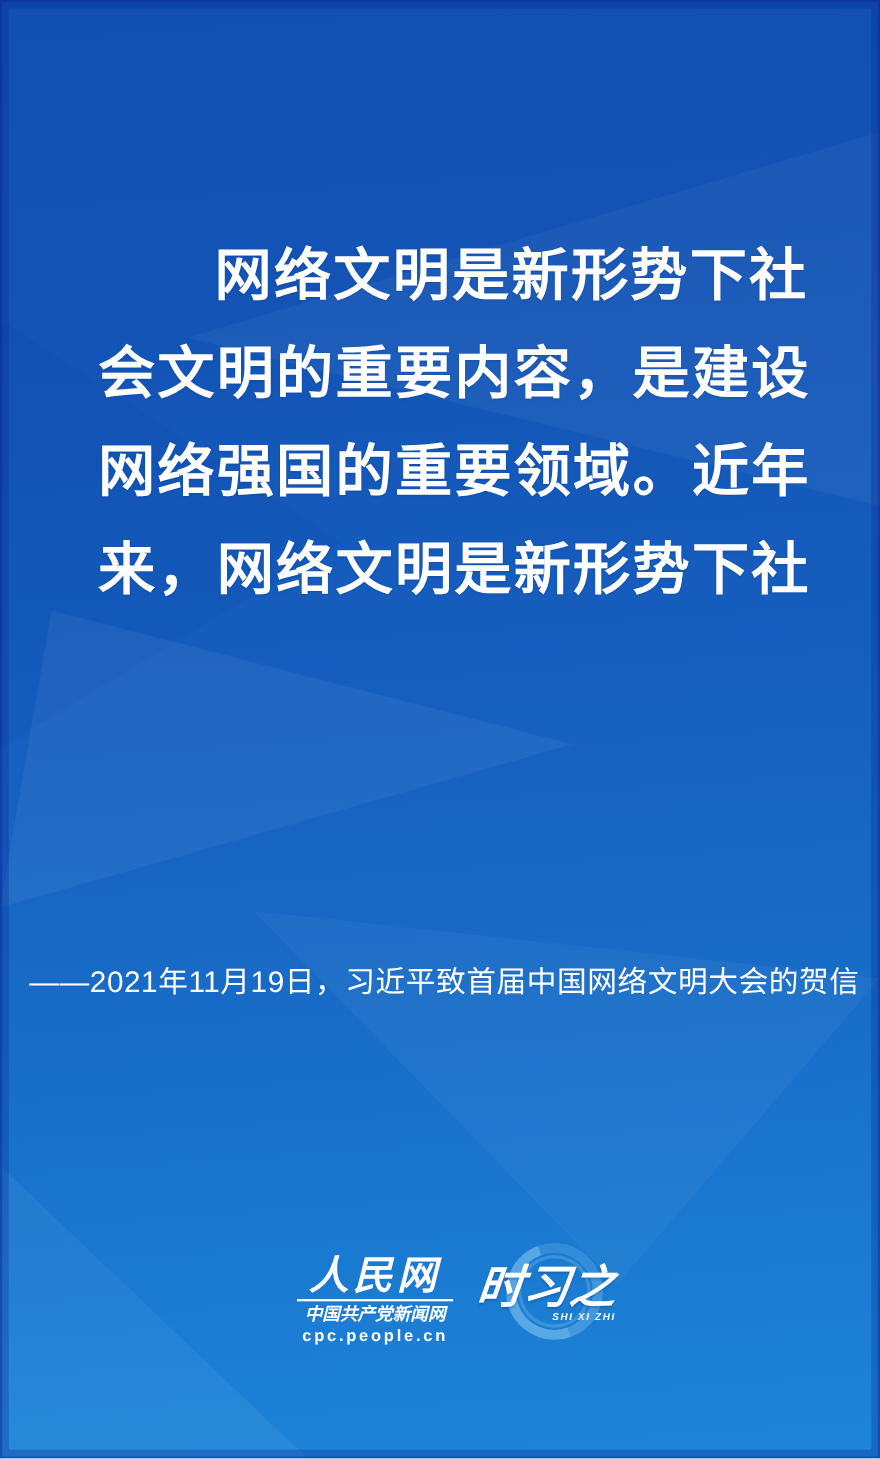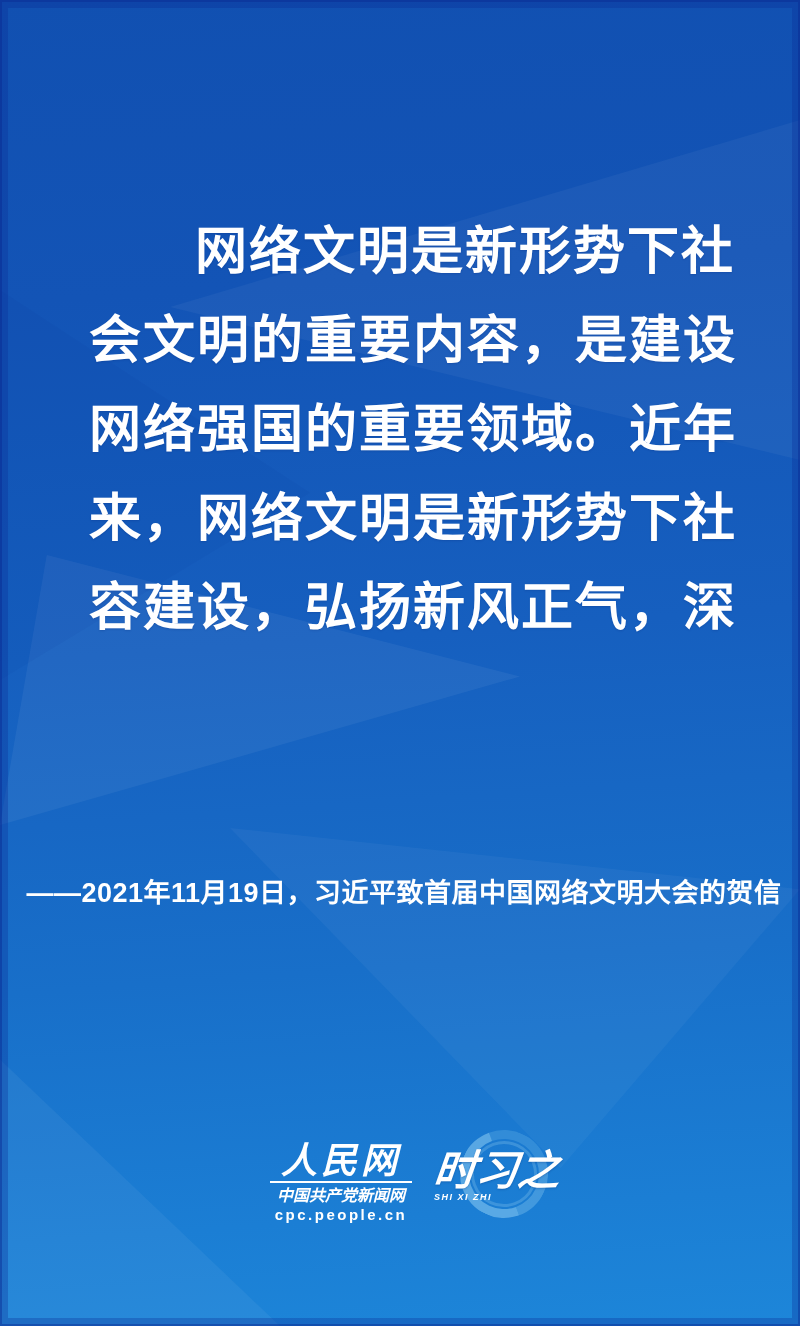--- a/index.html
+++ b/index.html
@@ -57,21 +57,21 @@
   }
   .quote .line { white-space: nowrap; }
   .quote .line.first { text-indent: 106px; }
   
   .attribution {
     position: absolute;
     top: 871px; left: 8px; right: 0;
     text-align: center;
     color: #ffffff;
     font-size: 27px;
-    font-weight: 700;
+    font-weight: 400;
     letter-spacing: 0.5px;
     white-space: nowrap;
   }
   
   .footer {
     position: absolute;
     top: 1140px; left: 0; right: 0;
     display: flex;
     justify-content: center;
     align-items: flex-start;
@@ -130,21 +130,21 @@
     font-size: 42px;
     font-weight: 900;
     line-height: 38px;
     letter-spacing: 0px;
     white-space: nowrap;
     transform: skewX(-6deg);
     text-shadow: 0 1px 2px rgba(0,30,100,0.25);
   }
   .sxz-roman {
     position: relative;
-    text-align: left;
+    text-align: right;
     font-style: italic;
     font-size: 9px;
     font-weight: 700;
     letter-spacing: 1.5px;
     margin-top: 2px;
     padding-right: 2px;
     white-space: nowrap;
   }
 </style>
 </head>
@@ -156,21 +156,20 @@
   <div class="poly b"></div>
   <div class="poly c"></div>
   <div class="poly d"></div>
   <div class="poly e"></div>
 
   <div class="quote">
     <div class="line first">网络文明是新形势下社</div>
     <div class="line">会文明的重要内容，是建设</div>
     <div class="line">网络强国的重要领域。近年</div>
     <div class="line">来，网络文明是新形势下社</div>
-    <div class="line">容建设，弘扬新风正气，深</div>
   </div>
 
   <div class="attribution">——2021年11月19日，习近平致首届中国网络文明大会的贺信</div>
 
   <div class="footer">
 
     <div class="people-logo">
       <div class="people-brand">人民网</div>
       <div class="people-rule"></div>
       <div class="people-subtitle">中国共产党新闻网</div>

